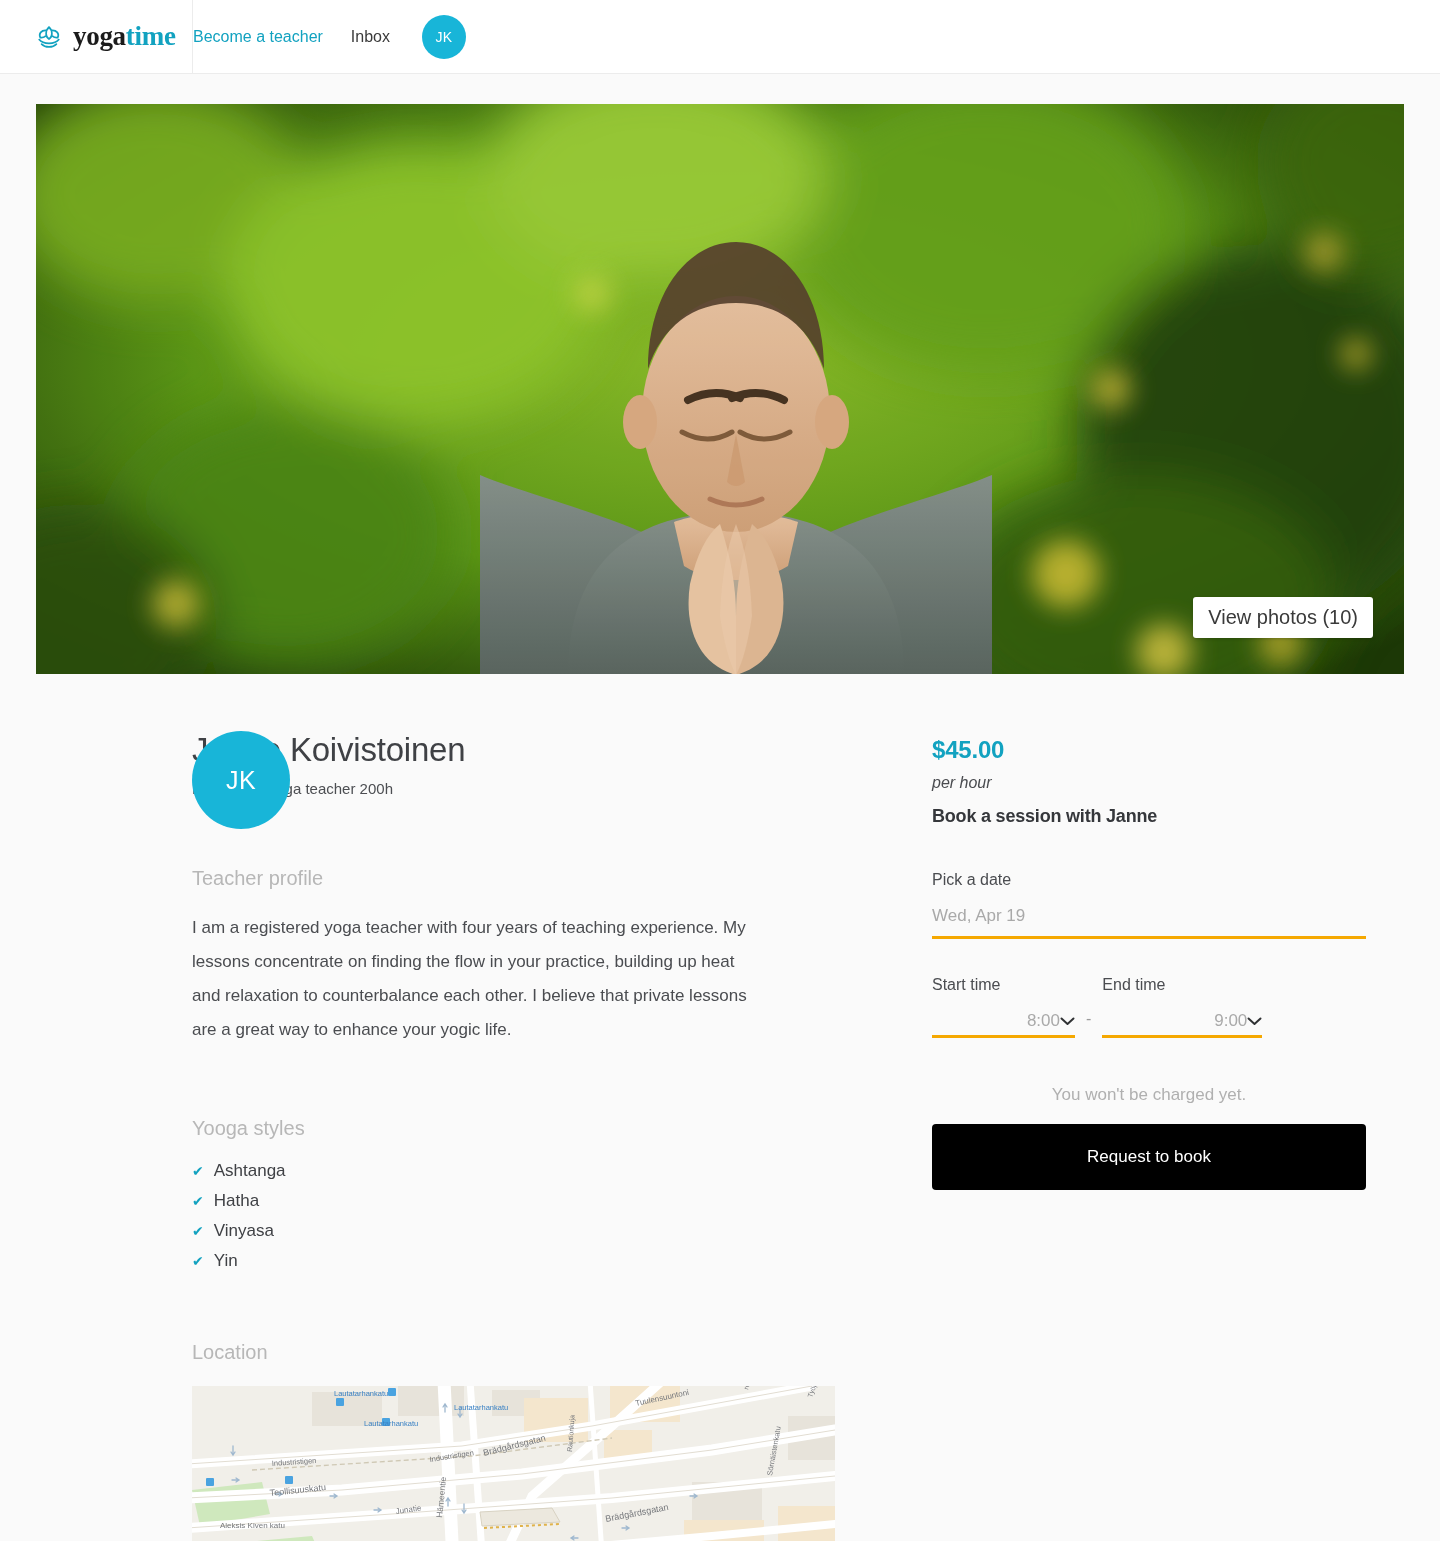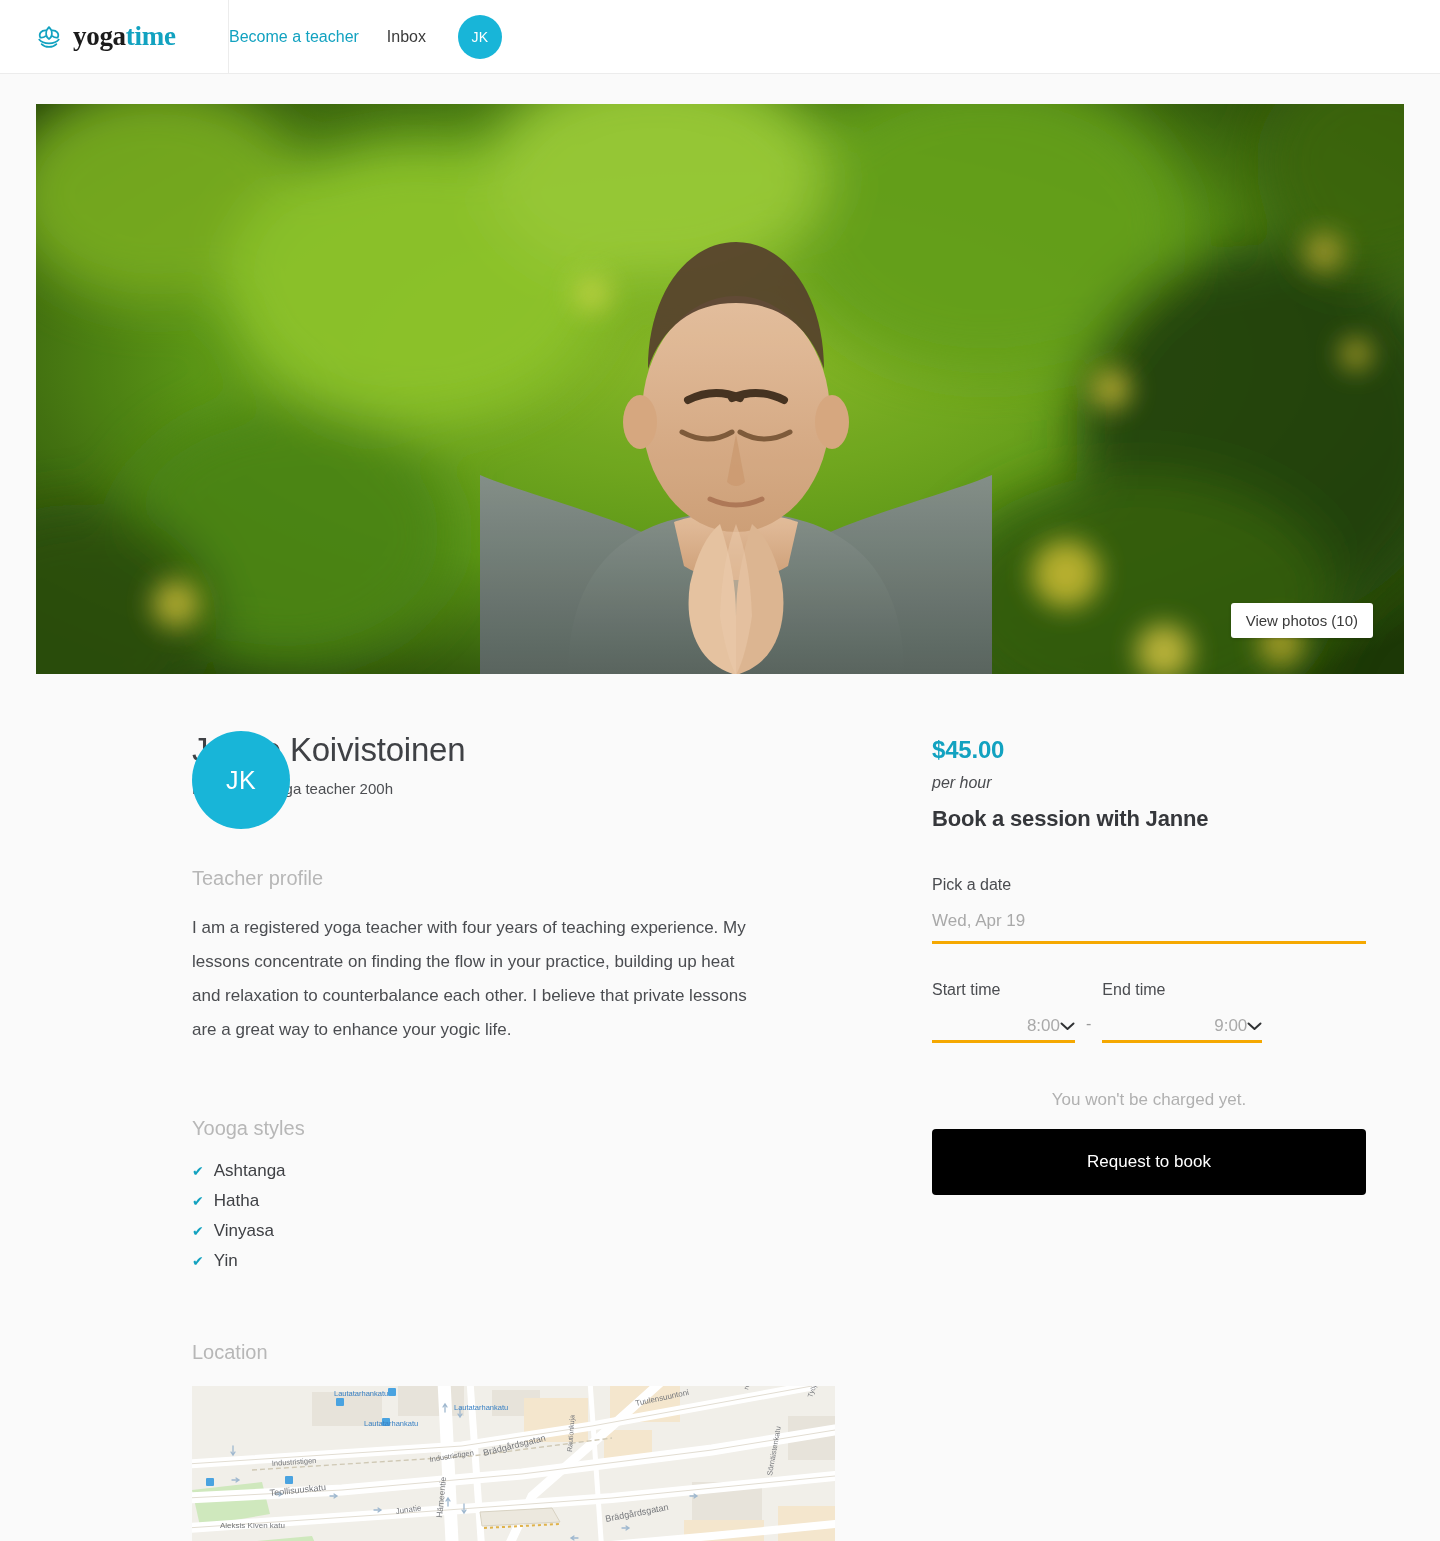--- a/index.html
+++ b/index.html
@@ -15,21 +15,21 @@
   
   .header {
     position: relative;
     height: 74px;
     background: #ffffff;
     border-bottom: 1px solid #ececec;
     display: flex;
     align-items: stretch;
   }
   .brand {
-    width: 229px;
+    width: 193px;
     display: flex;
     align-items: center;
     padding-left: 34px;
     border-right: 1px solid #ececec;
     gap: 9px;
   }
   .lotus-icon { width: 30px; height: 28px; display: block; flex: none; }
   .brand-word {
     font-family: "Liberation Serif", serif;
     font-size: 27px;
@@ -94,21 +94,21 @@
     overflow: hidden;
     background: #3f5f16;
   }
   .hero-photo { position: absolute; inset: 0; }
   .view-photos {
     position: absolute;
     right: 31px;
     bottom: 36px;
     background: #fff;
     color: #3a3a3a;
-    font-size: 15px;
+    font-size: 20px;
     padding: 9px 15px;
     border-radius: 3px;
     box-shadow: 0 1px 3px rgba(0,0,0,.18);
     white-space: nowrap;
   }
   .avatar-lg {
     position: absolute;
     left: 192px;
     top: 627px;
     width: 98px; height: 98px;
@@ -180,21 +180,21 @@
   
   .price-row { display: flex; align-items: baseline; gap: 10px; flex-direction: column; }
   .price {
     font-size: 24px;
     font-weight: 700;
     color: #12a2c0;
     letter-spacing: -.2px;
   }
   .price-unit { font-size: 16px; color: #4a4c50; font-style: italic; }
   .book-title {
-    font-size: 22px;
+    font-size: 18px;
     font-weight: 700;
     color: #35373b;
     margin-top: 14px;
     letter-spacing: -.2px;
   }
   .field-label {
     font-size: 16px;
     color: #4a4c50;
     margin-bottom: 17px;
   }

